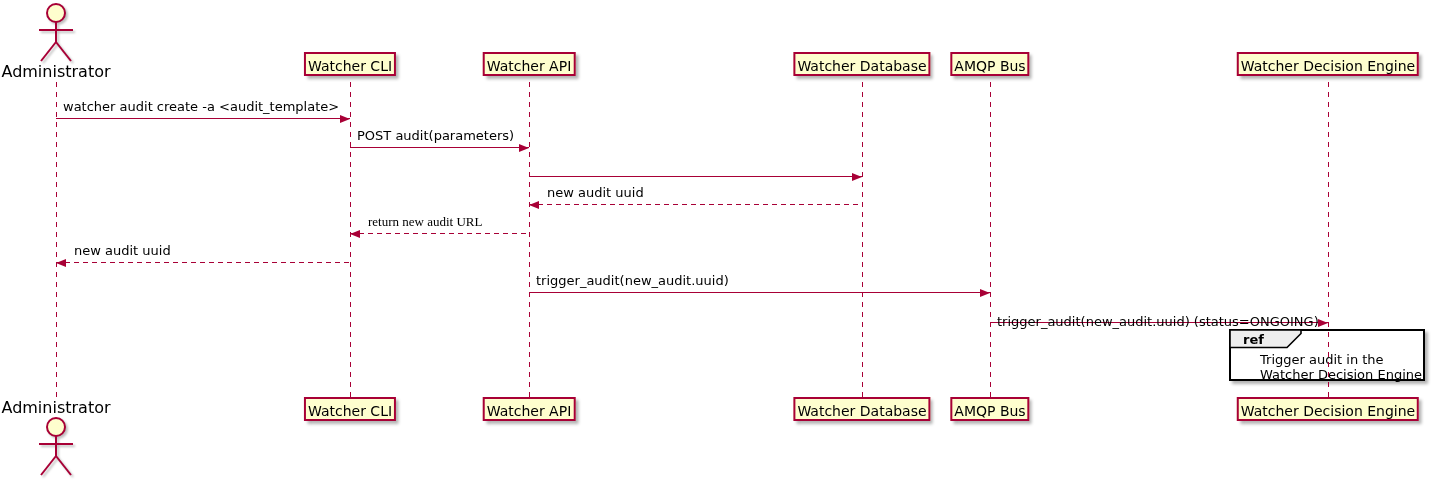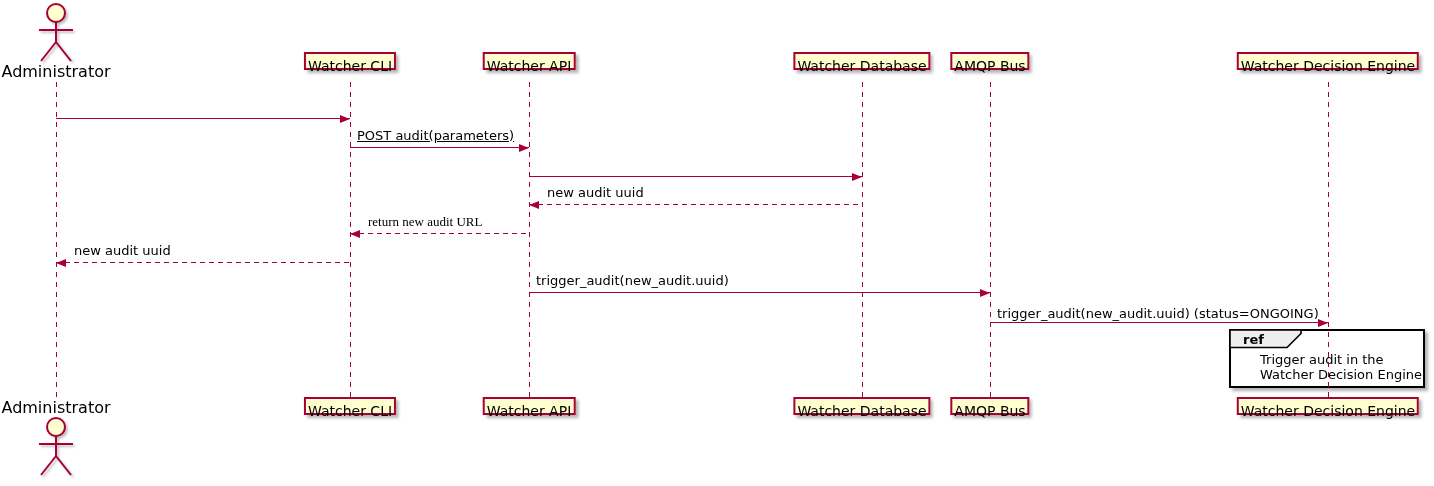--- a/index.html
+++ b/index.html
@@ -22,21 +22,21 @@
     position:absolute;
     transform:translateX(-50%);
     background:var(--pfill);
     border:2px solid var(--accent);
     padding:4px 2px;
     font-size:14px;
     line-height:17px;
     white-space:nowrap;
     box-shadow:3px 3px 3px rgba(0,0,0,0.30);
     box-sizing:border-box;
-    height:18px;
+    height:24px;
   }
   .pname{
     position:absolute;
     transform:translateX(-50%);
     font-size:16px;
     line-height:17px;
     white-space:nowrap;
   }
   .lifeline{
     position:absolute;
@@ -51,21 +51,21 @@
   .msg-arrow.right{border-left:10px solid var(--accent);}
   .msg-arrow.left{border-right:10px solid var(--accent);}
   .msg-label{
     position:absolute;
     font-size:13px;
     line-height:16px;
     white-space:nowrap;
   }
   .ref-box{
     position:absolute;
-    left:1229px;top:329px;width:196px;height:59px;
+    left:1229px;top:329px;width:196px;height:52px;
     background:var(--reffill);
     border:2px solid #000;
     box-sizing:border-box;
     box-shadow:3px 3px 3px rgba(0,0,0,0.30);
   }
   .ref-tag-shape{position:absolute;left:-2px;top:-2px;}
   .ref-keyword{
     position:absolute;left:12px;top:0px;
     font-size:13px;font-weight:bold;line-height:17px;
   }
@@ -116,33 +116,34 @@
     <div class="pbox" style="left: 862px; top: 52px;">Watcher Database</div>
     <div class="pbox" style="left: 862px; top: 397px;">Watcher Database</div>
     <div class="lifeline" style="left: 989.5px; top: 82px; height: 315px;"></div>
     <div class="pbox" style="left: 990px; top: 52px;">AMQP Bus</div>
     <div class="pbox" style="left: 990px; top: 397px;">AMQP Bus</div>
     <div class="lifeline" style="left: 1327.5px; top: 82px; height: 315px;"></div>
     <div class="pbox" style="left: 1328px; top: 52px;">Watcher Decision Engine</div>
     <div class="pbox" style="left: 1328px; top: 397px;">Watcher Decision Engine</div>
     <div class="msg-line solid" style="left: 56px; top: 118px; width: 294px;"></div>
     <div class="msg-arrow right" style="left: 340px; top: 114.5px;"></div>
+    <div class="msg-label" style="left: 63px; top: 99px;">watcher audit create -a &lt;audit_template&gt;</div>
     <div class="msg-line solid" style="left: 350px; top: 147px; width: 179px;"></div>
     <div class="msg-arrow right" style="left: 519px; top: 143.5px;"></div>
-    <div class="msg-label" style="left: 357px; top: 128px; text-decoration: underline;">POST audit(parameters)</div>
+    <div class="msg-label" style="left: 357px; top: 128px;">POST audit(parameters)</div>
     <div class="msg-line solid" style="left: 529px; top: 176px; width: 333px;"></div>
     <div class="msg-arrow right" style="left: 852px; top: 172.5px;"></div>
     <div class="msg-line dashed" style="left: 529px; top: 204px; width: 333px;"></div>
     <div class="msg-arrow left" style="left: 529px; top: 200.5px;"></div>
     <div class="msg-label" style="left: 547px; top: 185px;">new audit uuid</div>
     <div class="msg-line dashed" style="left: 350px; top: 233px; width: 179px;"></div>
     <div class="msg-arrow left" style="left: 350px; top: 229.5px;"></div>
     <div class="msg-label" style="left: 368px; top: 214px; font-family: Liberation Serif, serif;">return new audit URL</div>
     <div class="msg-line dashed" style="left: 56px; top: 262px; width: 294px;"></div>
     <div class="msg-arrow left" style="left: 56px; top: 258.5px;"></div>
     <div class="msg-label" style="left: 74px; top: 243px;">new audit uuid</div>
     <div class="msg-line solid" style="left: 529px; top: 292px; width: 461px;"></div>
     <div class="msg-arrow right" style="left: 980px; top: 288.5px;"></div>
     <div class="msg-label" style="left: 536px; top: 273px;">trigger_audit(new_audit.uuid)</div>
     <div class="msg-line solid" style="left: 990px; top: 322px; width: 338px;"></div>
     <div class="msg-arrow right" style="left: 1318px; top: 318.5px;"></div>
-    <div class="msg-label" style="left: 997px; top: 306px; text-align: center;">trigger_audit(new_audit.uuid) (status=ONGOING)</div>
+    <div class="msg-label" style="left: 997px; top: 314px; text-align: center;">trigger_audit(new_audit.uuid) (status=ONGOING)</div>
   </div>
 
 </body></html>

